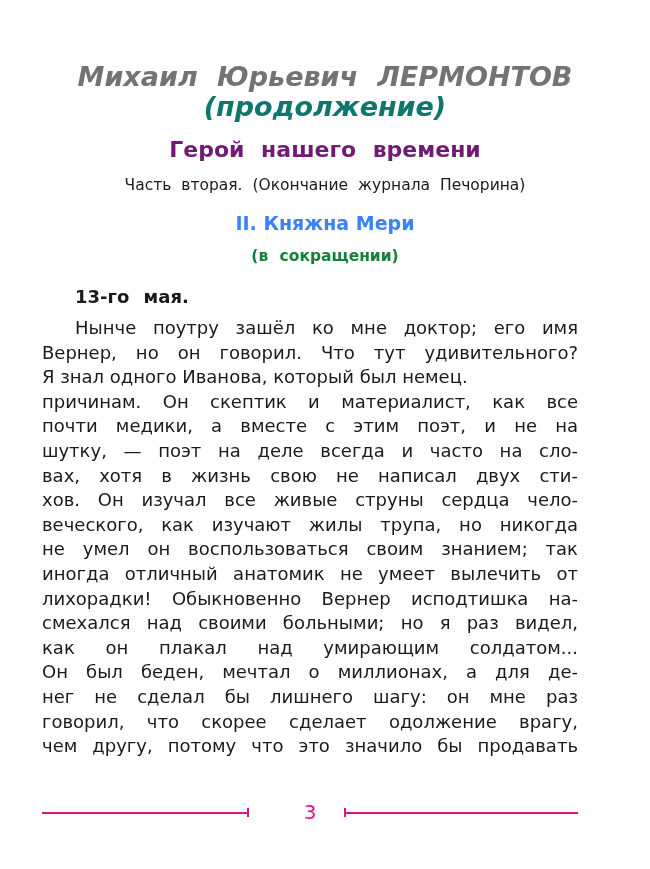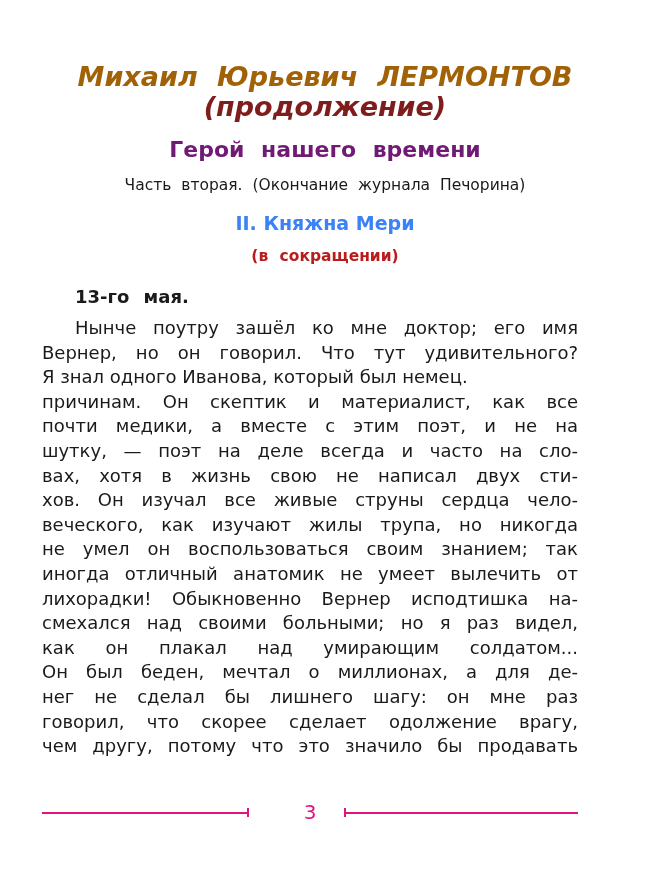--- a/index.html
+++ b/index.html
@@ -1,23 +1,23 @@
 <!DOCTYPE html>
 <html><head>
 <meta charset="utf-8">
 <style>
   html, body { margin: 0; padding: 0; background: #ffffff; }
   body { width: 650px; height: 869px; position: relative; overflow: hidden; font-family: "DejaVu Sans", "Liberation Sans", sans-serif; color: #1a1a1a; }
   .center { position: absolute; left: 0; width: 650px; text-align: center; }
-  .author { top: 62px; font-size: 27px; font-weight: bold; font-style: italic; color: #a16207; word-spacing: 10px; line-height: 30px; letter-spacing: 0px; }
-  .cont { top: 92px; font-size: 27px; font-weight: bold; font-style: italic; color: #7f1d1d; line-height: 30px; left: 0; }
+  .author { top: 62px; font-size: 27px; font-weight: bold; font-style: italic; color: #737373; word-spacing: 10px; line-height: 30px; letter-spacing: 0px; }
+  .cont { top: 92px; font-size: 27px; font-weight: bold; font-style: italic; color: #0f766e; line-height: 30px; left: 0; }
   .work { top: 137px; font-size: 22px; font-weight: bold; color: #701a75; word-spacing: 9px; }
   .part { top: 176px; font-size: 15.5px; font-weight: normal; color: #1a1a1a; word-spacing: 5px; }
   .chapter { top: 212px; font-size: 19px; font-weight: bold; color: #3b82f6; }
-  .abridged { top: 247px; font-size: 15.5px; font-weight: bold; color: #b91c1c; word-spacing: 6px; }
+  .abridged { top: 247px; font-size: 15.5px; font-weight: bold; color: #15803d; word-spacing: 6px; }
   .date { position: absolute; left: 75px; top: 286px; font-size: 18px; font-weight: bold; word-spacing: 8px; }
   .body-text { position: absolute; left: 42px; top: 316px; width: 536px; font-size: 18px; line-height: 24.6px; }
   .line { display: block; text-align: justify; text-align-last: justify; white-space: nowrap; height: 24.6px; }
   .line.indent { padding-left: 33px; }
   .line.last { text-align-last: left; }
   .footer-line { position: absolute; top: 812px; height: 2px; background: #e0137f; }
   .footer-line.left { left: 42px; width: 206px; }
   .footer-line.right { left: 344px; width: 234px; }
   .tick { position: absolute; top: 808px; width: 1.5px; height: 9px; background: #e0137f; }
   .page-num { position: absolute; top: 800px; left: 295px; width: 30px; text-align: center; font-size: 20px; color: #e0137f; }

